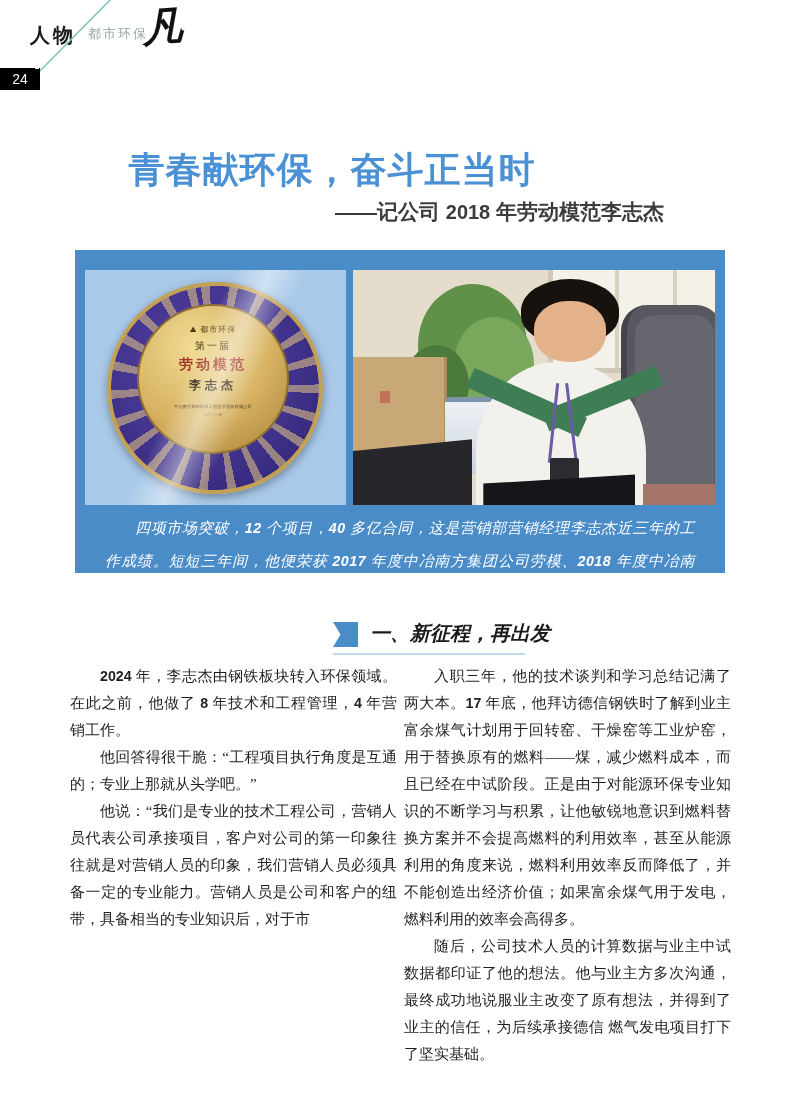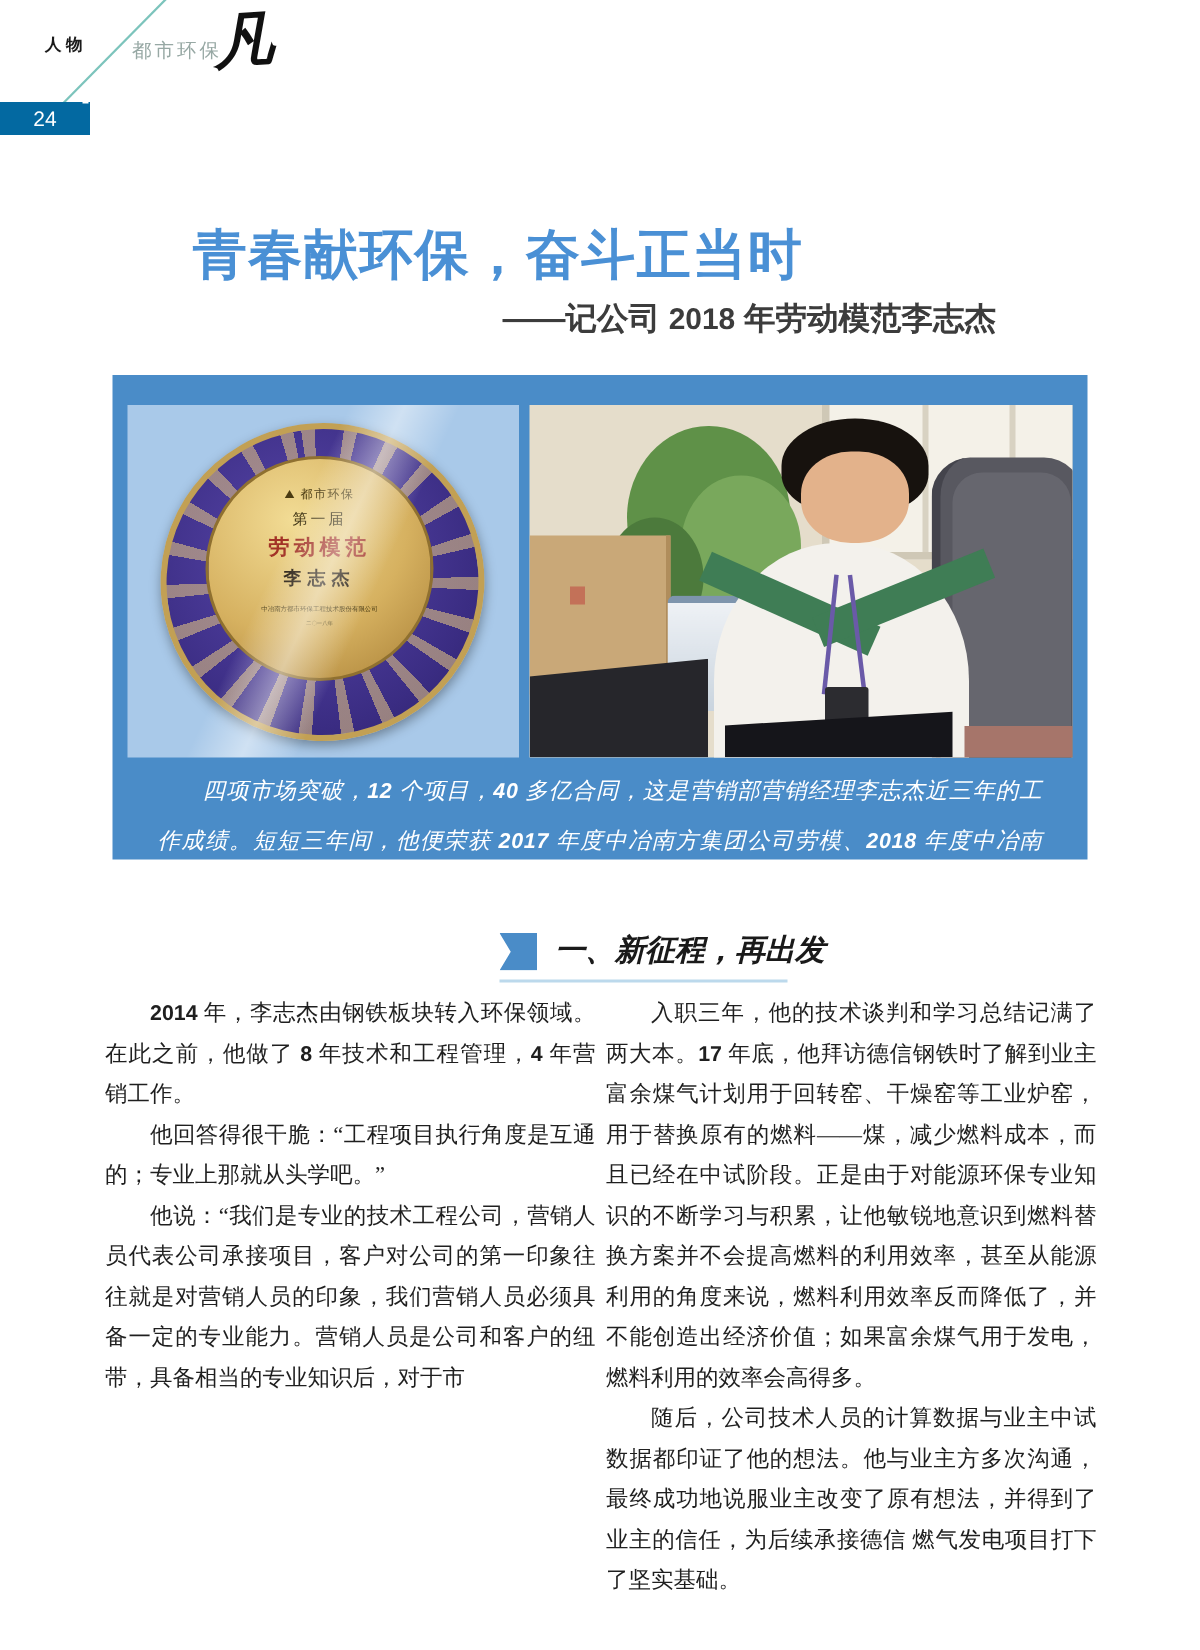--- a/index.html
+++ b/index.html
@@ -1,27 +1,27 @@
 <!DOCTYPE html>
 <html><head>
 <meta charset="utf-8">
 <style>
   * { margin:0; padding:0; box-sizing:border-box; }
   body { background:#fff; font-family:"Liberation Serif","DejaVu Serif",serif; }
   .page { position:relative; width:800px; height:1100px; background:#fff; overflow:hidden; }
 
   
   .hdr-category { position:absolute; left:30px; top:22px; font-family:"Liberation Sans","DejaVu Sans",sans-serif;
-                  font-weight:700; font-size:11px; color:#1a1a1a; letter-spacing:3px; }
+                  font-weight:700; font-size:20px; color:#1a1a1a; letter-spacing:3px; }
   .hdr-line { position:absolute; left:0; top:0; }
   .hdr-magazine { position:absolute; left:88px; top:25px; font-family:"Liberation Sans","DejaVu Sans",sans-serif;
                   font-size:13px; color:#97a8a4; letter-spacing:2px; }
   .hdr-glyph { position:absolute; left:142px; top:8px; font-size:40px; font-weight:700; font-style:italic;
                color:#111; transform:rotate(-4deg); line-height:1; }
-  .page-num-box { position:absolute; left:0; top:68px; width:60px; height:22px; background:#0369a1;
+  .page-num-box { position:absolute; left:0; top:68px; width:40px; height:22px; background:#000000;
                   color:#fff; font-family:"Liberation Sans","DejaVu Sans",sans-serif; font-size:14px;
                   display:flex; align-items:center; justify-content:center; }
   .page-num-box::after { content:""; position:absolute; right:1px; top:-3px; width:4px; height:4px; background:#fff; }
 
   
   .title { position:absolute; left:0; top:146px; width:664px; text-align:center;
            font-family:"Liberation Sans","DejaVu Sans",sans-serif; font-weight:700;
            font-size:36px; color:#4a90d5; letter-spacing:1px; }
   .subtitle { position:absolute; left:0; top:198px; width:664px; text-align:right;
               font-family:"Liberation Sans","DejaVu Sans",sans-serif; font-size:21px; color:#3c3c3c; }
@@ -164,21 +164,21 @@
     <p class="caption">四项市场突破，<span class="num">12</span> 个项目，<span class="num">40</span> 多亿合同，这是营销部营销经理李志杰近三年的工作成绩。短短三年间，他便荣获 <span class="num">2017</span> 年度中冶南方集团公司劳模、<span class="num">2018</span> 年度中冶南方都市环保劳模两项荣誉。</p>
   </div>
 
   <div class="section-header">
     <span class="flag-icon"></span>
     <h3 class="section-title">一、新征程，再出发</h3>
     <div class="section-underline"></div>
   </div>
 
   <div class="col left">
-      <p><span class="num">2014</span> 年，李志杰由钢铁板块转入环保领域。在此之前，他做了 <span class="num">8</span> 年技术和工程管理，<span class="num">4</span> 年营销工作。</p>
+      <p><span class="num">2024</span> 年，李志杰由钢铁板块转入环保领域。在此之前，他做了 <span class="num">8</span> 年技术和工程管理，<span class="num">4</span> 年营销工作。</p>
       <p>他回答得很干脆：“工程项目执行角度是互通的；专业上那就从头学吧。”</p>
       <p>他说：“我们是专业的技术工程公司，营销人员代表公司承接项目，客户对公司的第一印象往往就是对营销人员的印象，我们营销人员必须具备一定的专业能力。营销人员是公司和客户的纽带，具备相当的专业知识后，对于市</p>
     </div>
   <div class="col right">
       <p>入职三年，他的技术谈判和学习总结记满了两大本。<span class="num">17</span> 年底，他拜访德信钢铁时了解到业主富余煤气计划用于回转窑、干燥窑等工业炉窑，用于替换原有的燃料——煤，减少燃料成本，而且已经在中试阶段。正是由于对能源环保专业知识的不断学习与积累，让他敏锐地意识到燃料替换方案并不会提高燃料的利用效率，甚至从能源利用的角度来说，燃料利用效率反而降低了，并不能创造出经济价值；如果富余煤气用于发电，燃料利用的效率会高得多。</p>
       <p>随后，公司技术人员的计算数据与业主中试数据都印证了他的想法。他与业主方多次沟通，最终成功地说服业主改变了原有想法，并得到了业主的信任，为后续承接德信  燃气发电项目打下了坚实基础。</p>
     </div>
 
 </div>
 

